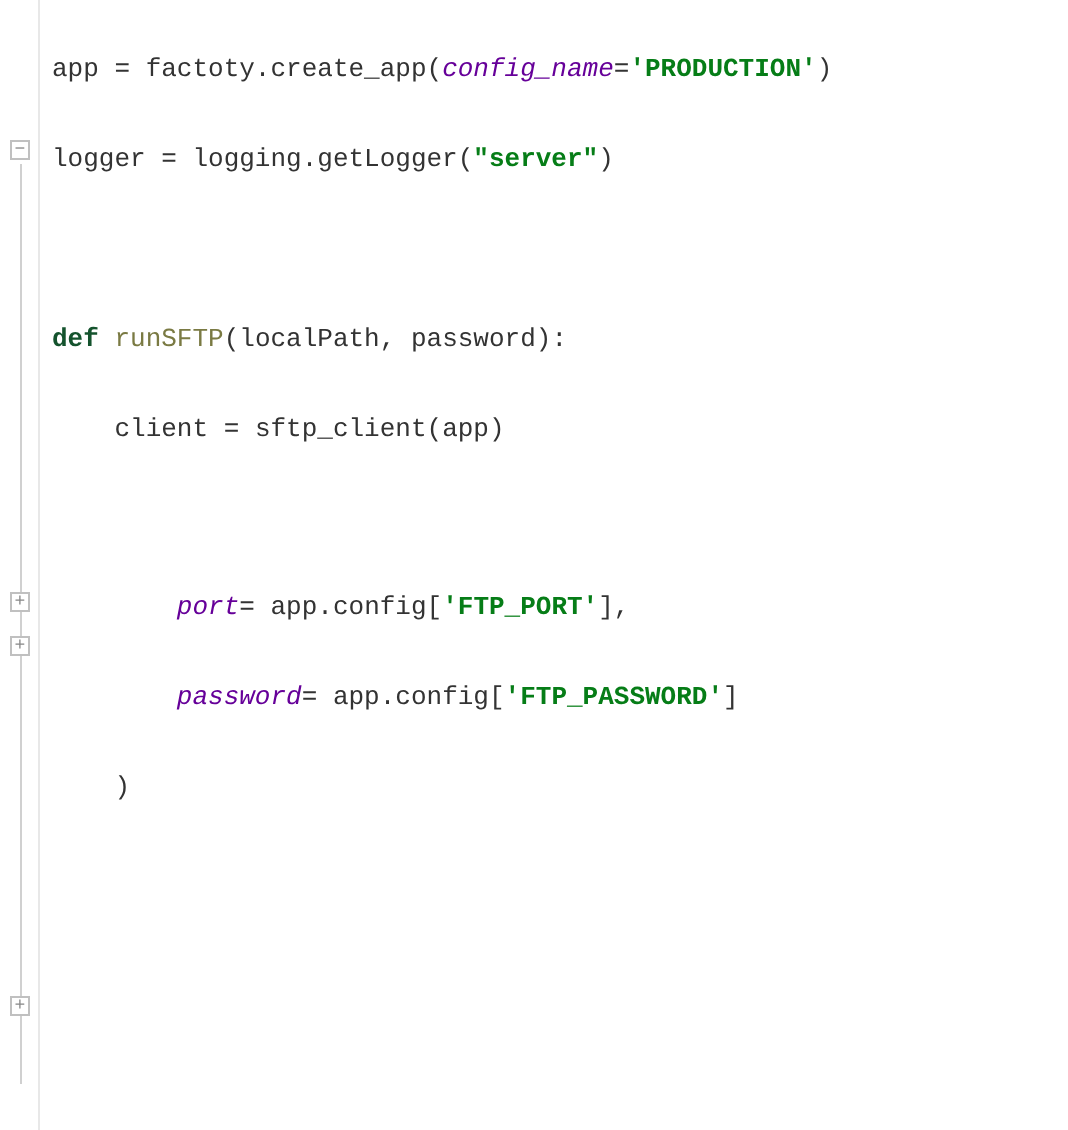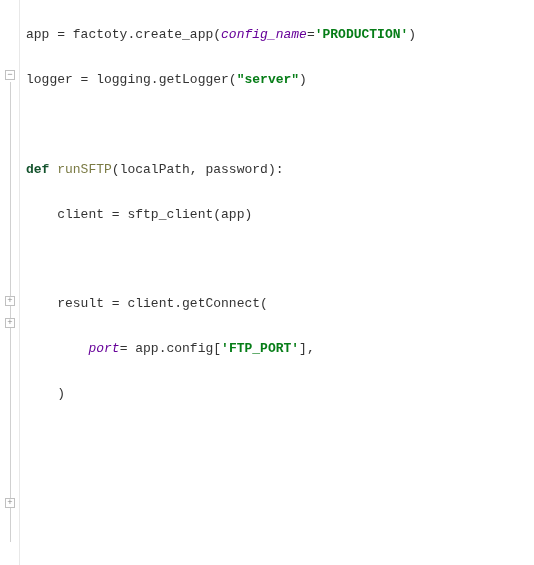--- a/index.html
+++ b/index.html
@@ -79,22 +79,22 @@
     <div class="fold-marker" style="top:318px;">+</div>
     <div class="fold-marker" style="top:498px;">+</div>
   </div>
   <div class="code">
 <div class="line"><span class="id">app</span><span class="op"> = </span><span class="id">factoty</span><span class="op">.</span><span class="id">create_app</span><span class="paren">(</span><span class="param">config_name</span><span class="op">=</span><span class="str">'PRODUCTION'</span><span class="paren">)</span></div>
 <div class="line"><span class="id">logger</span><span class="op"> = </span><span class="id">logging</span><span class="op">.</span><span class="id">getLogger</span><span class="paren">(</span><span class="str">"server"</span><span class="paren">)</span></div>
 <div class="line"></div>
 <div class="line"><span class="kw">def</span><span> </span><span class="fn">runSFTP</span><span class="paren">(</span><span class="id">localPath</span><span>, </span><span class="id">password</span><span class="paren">):</span></div>
 <div class="line"><span>    </span><span class="id">client</span><span class="op"> = </span><span class="id">sftp_client</span><span class="paren">(app)</span></div>
 <div class="line"></div>
-<div class="line"><span>    </span><span class="id">result</span><span class="op"> = </span><span class="id">client</span><span class="op">.</span><span class="id">getConnect</span><span class="paren">(</span></div>
 <div class="line"><span>        </span><span class="param">port</span><span class="op">= </span><span class="id">app</span><span class="op">.</span><span class="id">config</span><span class="paren">[</span><span class="str">'FTP_PORT'</span><span class="paren">],</span></div>
+<div class="line"><span>        </span><span class="param">password</span><span class="op">= </span><span class="id">app</span><span class="op">.</span><span class="id">config</span><span class="paren">[</span><span class="str">'FTP_PASSWORD'</span><span class="paren">]</span></div>
 <div class="line"><span>    </span><span class="paren">)</span></div>
 <div class="line"></div>
 
 
 
 
 
 
 
 

